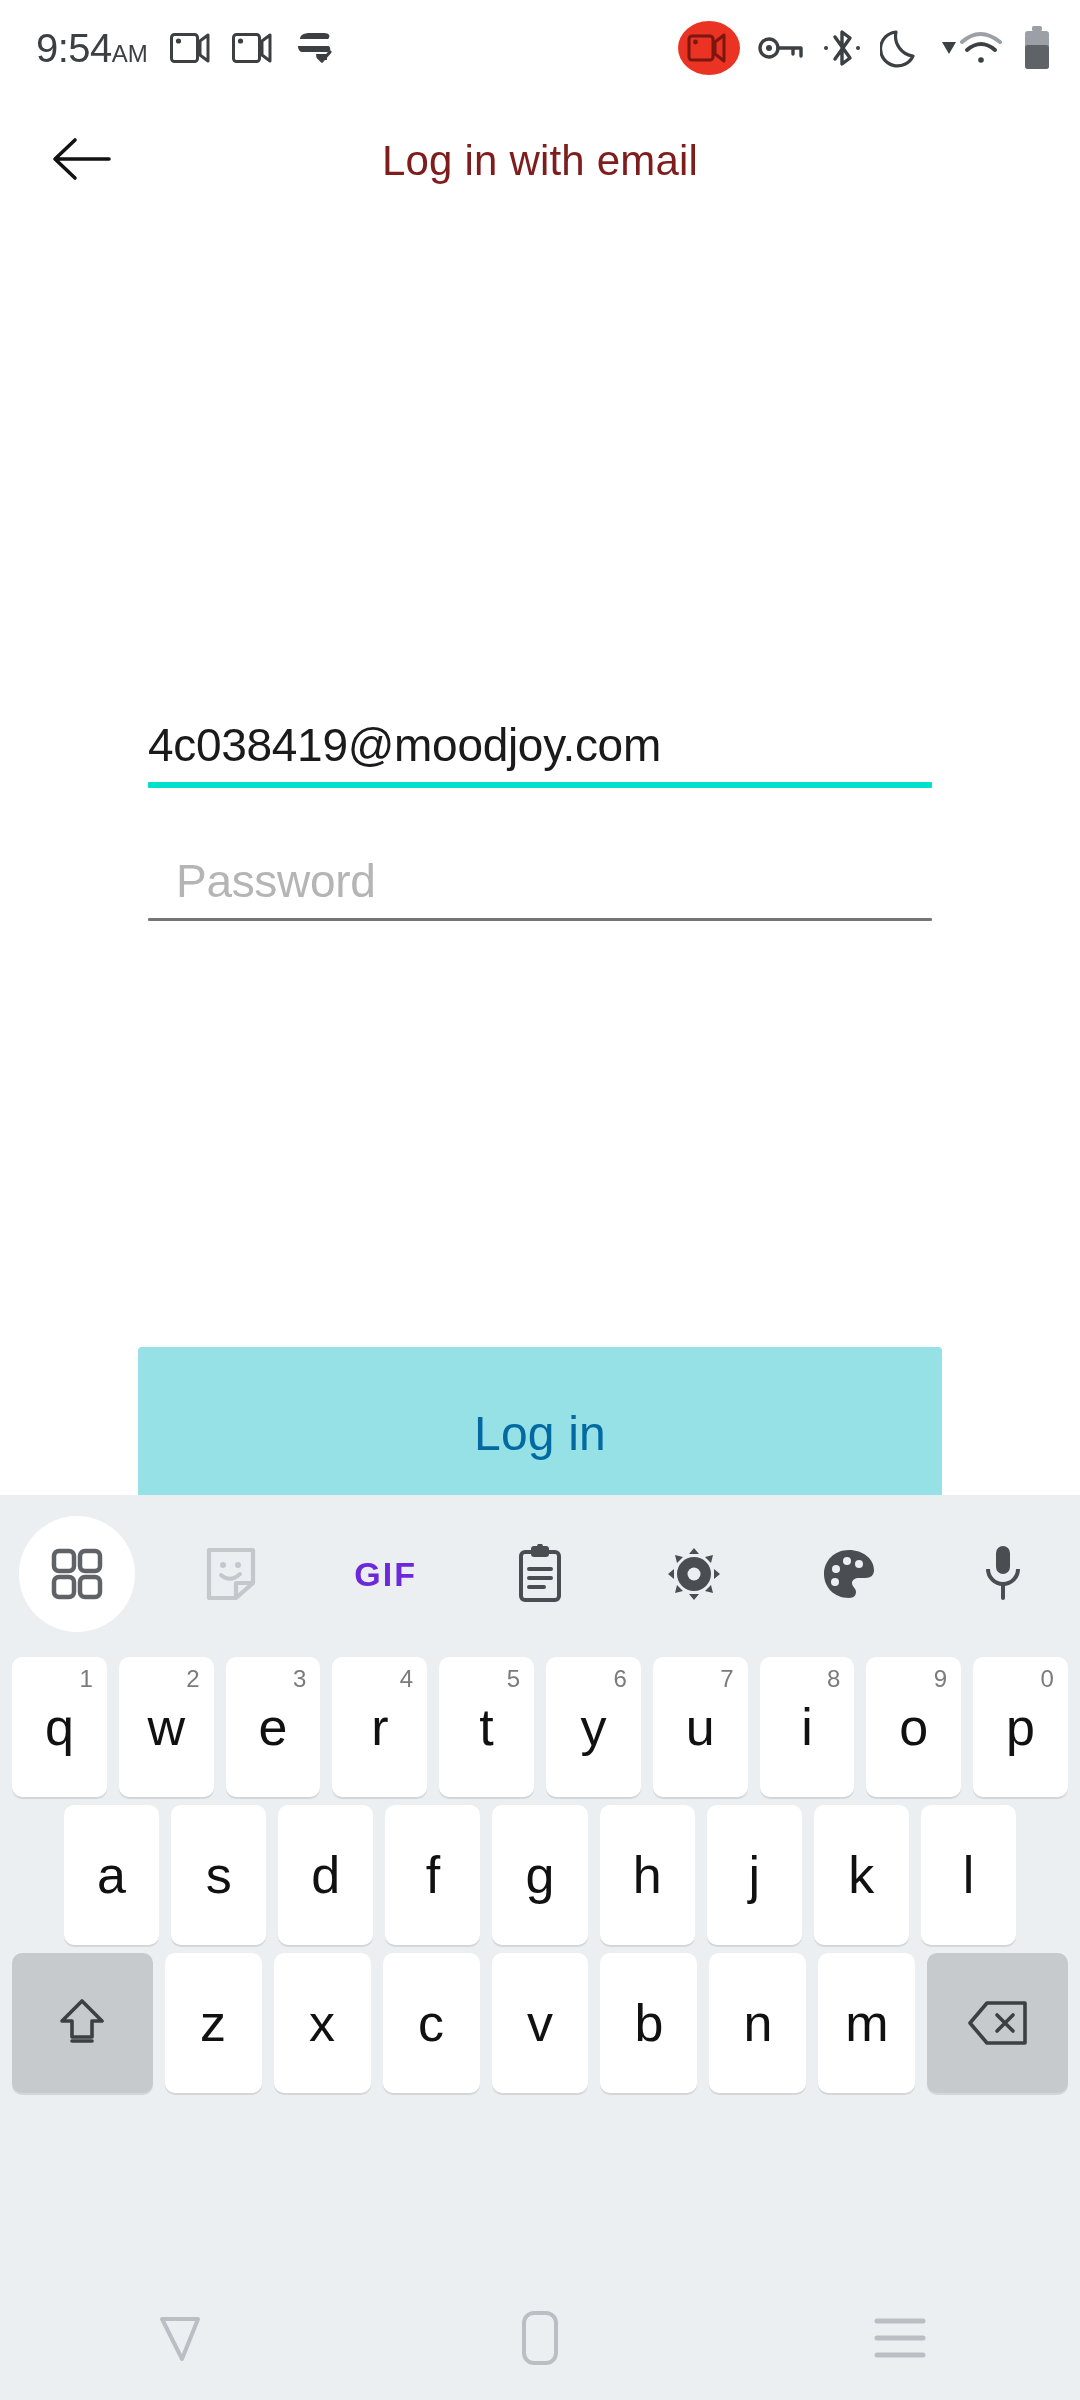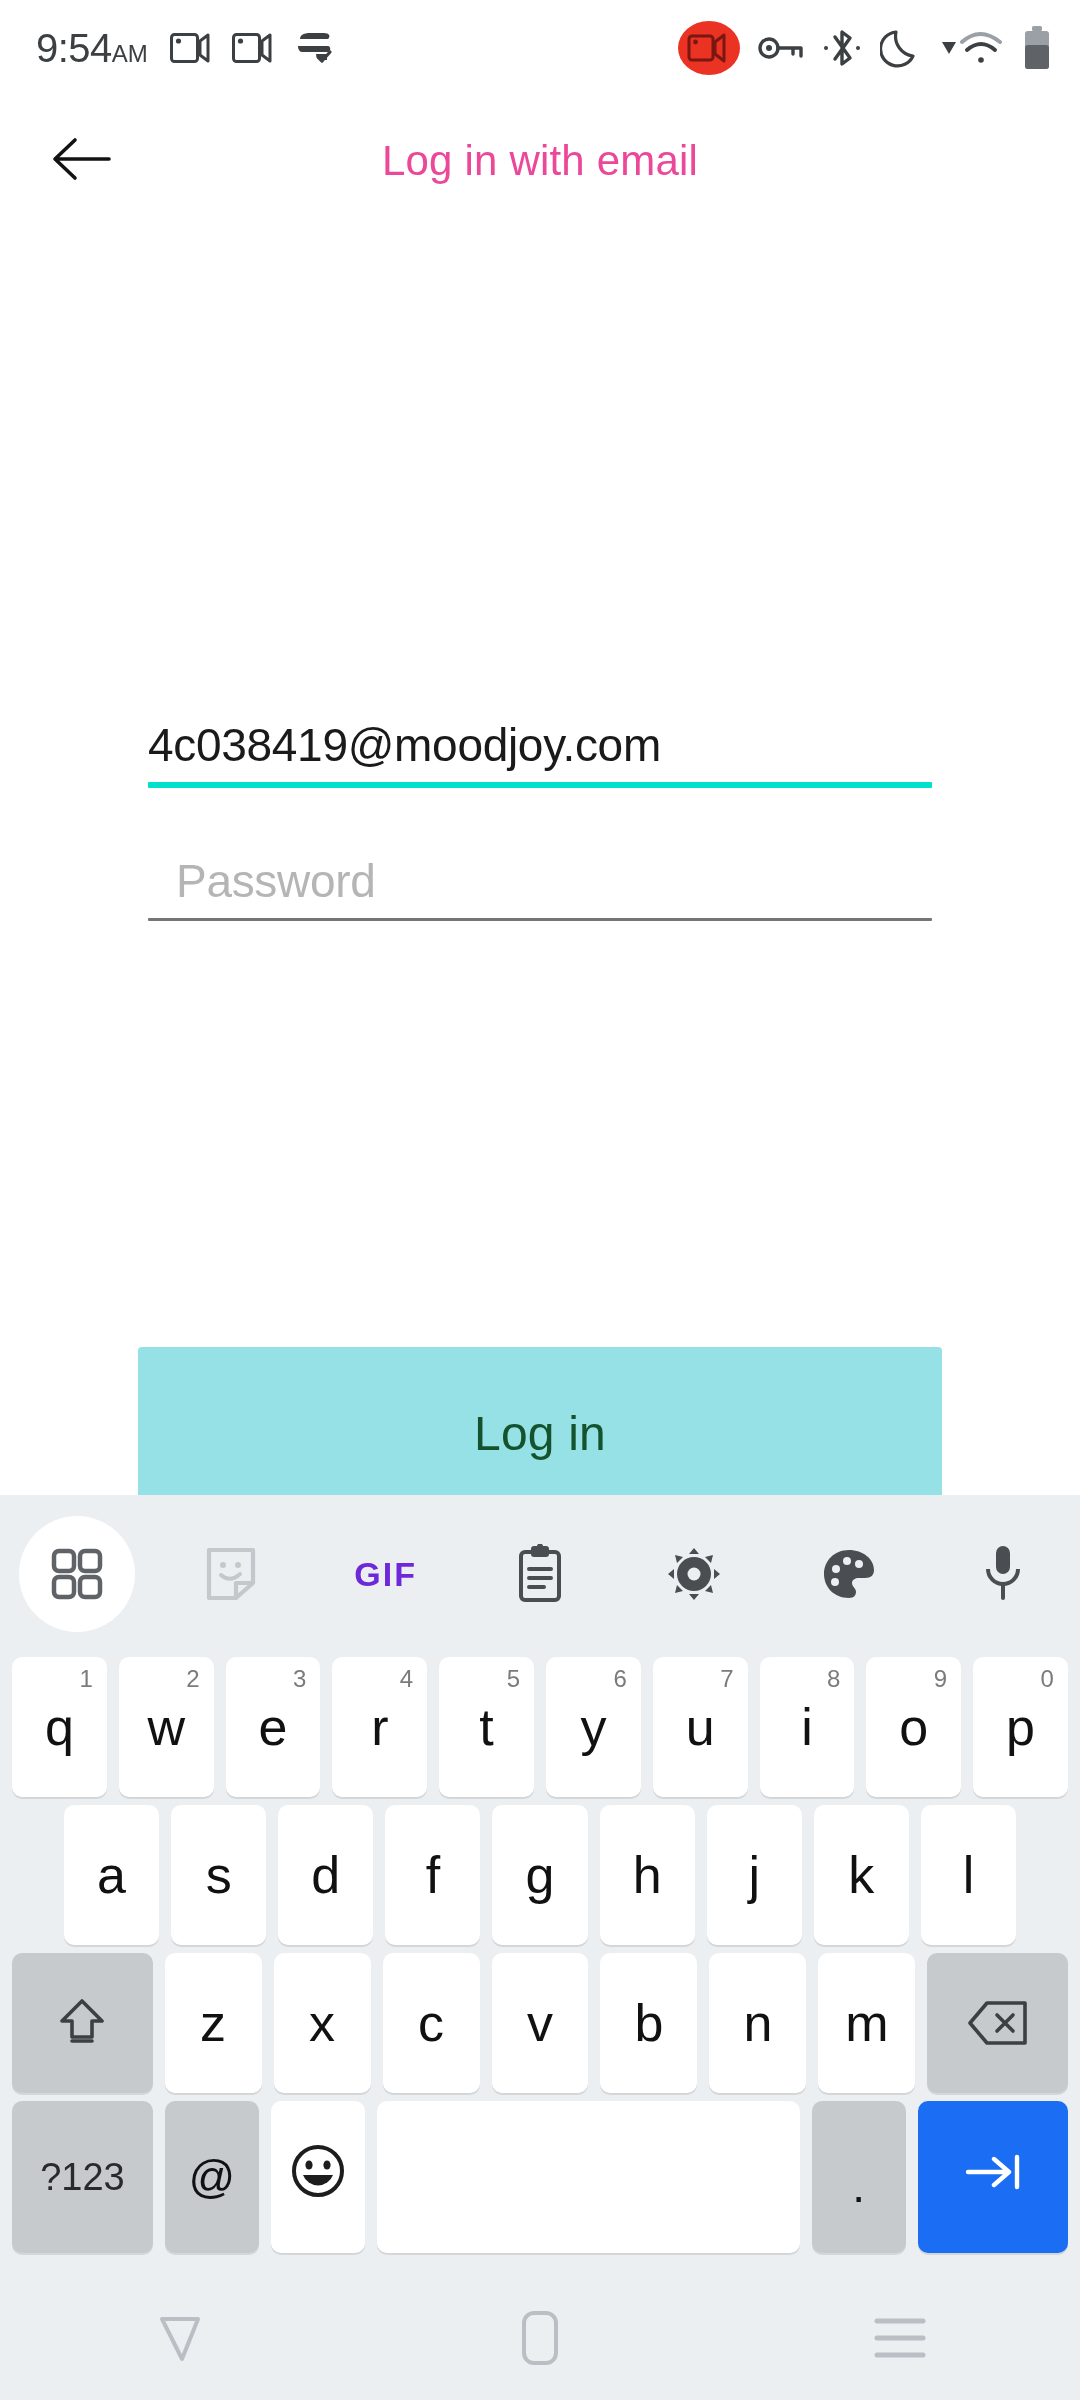--- a/index.html
+++ b/index.html
@@ -27,21 +27,21 @@
   
   .appbar {
     position:absolute; top:96px; left:0; width:1080px; height:130px;
   }
   .back-btn {
     position:absolute; left:46px; top:50%; transform:translateY(-50%);
     width:72px; height:72px; display:flex; align-items:center; justify-content:center;
   }
   .appbar-title {
     position:absolute; left:0; width:1080px; top:50%; transform:translateY(-50%);
-    text-align:center; font-size:42px; color:#ec4899; font-weight:400;
+    text-align:center; font-size:42px; color:#7f1d1d; font-weight:400;
     letter-spacing:0.2px;
   }
 
   
   .form {
     position:absolute; left:0; top:226px; width:1080px; height:1269px;
     background:#ffffff;
   }
   .field { position:absolute; left:148px; width:784px; }
   .field .val {
@@ -215,21 +215,21 @@
     <div class="field" id="field-email">
       <div class="val">4c038419@moodjoy.com</div>
       <div class="rule" id="email-rule" style="background: rgb(0, 224, 204);"></div>
     </div>
 
     <div class="field" id="field-password">
       <div class="val placeholder">Password</div>
       <div class="rule thin" id="password-rule" style="background: rgb(117, 117, 117);"></div>
     </div>
 
-    <button class="login-btn" style="background: rgb(150, 225, 230); color: #14532d;">
+    <button class="login-btn" style="background: rgb(150, 225, 230); color: #0369a1;">
       <span>Log in</span>
     </button>
 
     <div class="forgot" style="color: rgb(45, 198, 198);">Forgot your password?</div>
   </div>
 
   <div class="keyboard" style="background: rgb(236, 239, 241);">
 
     <div class="kb-toolbar">
       <div class="kb-tool">
@@ -392,43 +392,20 @@
             <span>m</span>
           </div></div>
       <div class="key fn">
         <svg width="62" height="46" viewBox="0 0 62 46">
             <path d="M20 3 L58 3 L58 43 L20 43 L3 23 Z" fill="none" stroke="#3c4043" stroke-width="3.6" stroke-linejoin="round"></path>
             <path d="M30 15 L46 31 M46 15 L30 31" stroke="#3c4043" stroke-width="3.6" stroke-linecap="round"></path>
           </svg>
       </div>
     </div>
 
-    <div class="kb-row r4">
-      <div class="key fn k-123">?123</div>
-      <div class="key fn k-at">@</div>
-      <div class="key k-emoji">
-        <span>
-          <svg width="58" height="58" viewBox="0 0 58 58">
-              <circle cx="29" cy="29" r="24" fill="none" stroke="#1d1d1d" stroke-width="4"></circle>
-              <ellipse cx="20" cy="23" rx="3.6" ry="4.6" fill="#1d1d1d"></ellipse>
-              <ellipse cx="38" cy="23" rx="3.6" ry="4.6" fill="#1d1d1d"></ellipse>
-              <path d="M14 33 A16 16 0 0 0 44 33 Z" fill="#1d1d1d"></path>
-            </svg>
-        </span>
-      </div>
-      <div class="key k-space"></div>
-      <div class="key fn k-dot">.</div>
-      <div class="key accent k-enter" style="background: rgb(27, 110, 243);">
-        <span>
-          <svg width="62" height="46" viewBox="0 0 62 46">
-              <path d="M6 23 L46 23 M32 10 L47 23 L32 36 M55 8 L55 38" fill="none" stroke="#ffffff" stroke-width="4.4" stroke-linecap="round" stroke-linejoin="round"></path>
-            </svg>
-        </span>
-      </div>
-    </div>
   </div>
 
   <div class="navbar" style="background: rgb(236, 239, 241);">
     <div class="nav-btn">
       <span>
         <svg width="52" height="54" viewBox="0 0 52 54">
             <path d="M8 8 L44 8 L28 48 Z" fill="none" stroke="#b9bfc5" stroke-width="4" stroke-linejoin="round"></path>
           </svg>
       </span>
     </div>

